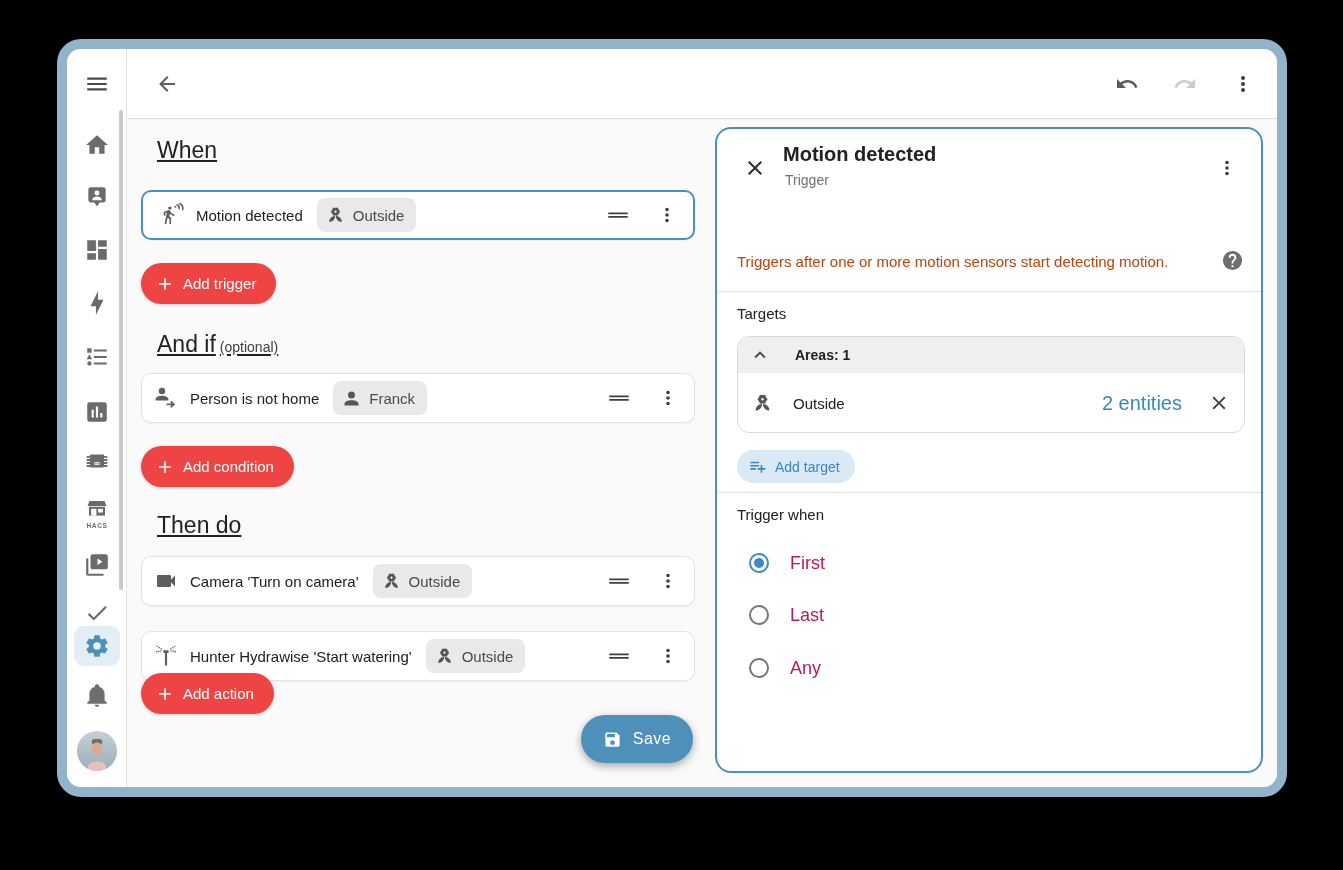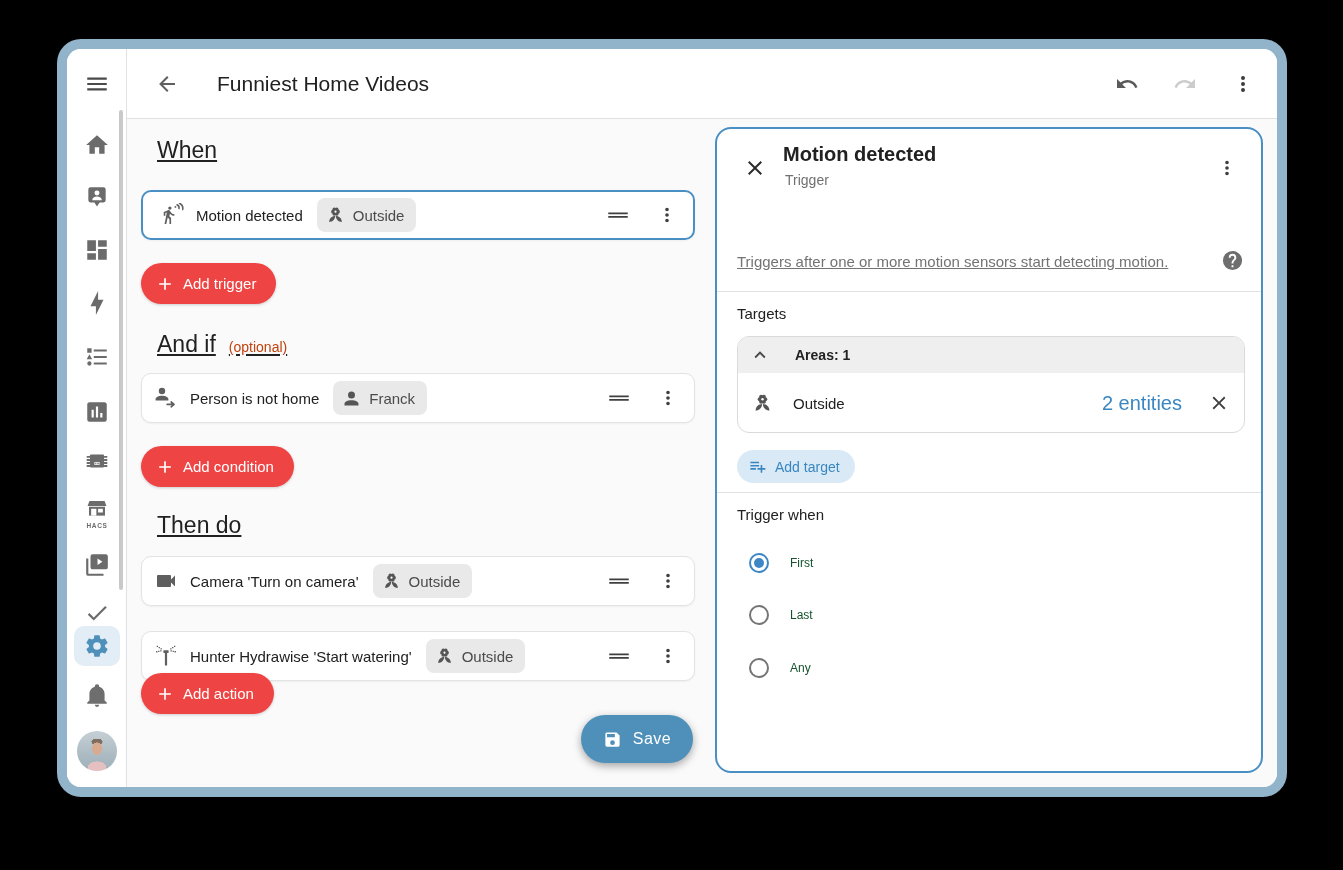--- a/index.html
+++ b/index.html
@@ -42,21 +42,21 @@
   .icon-btn svg { width:24px; height:24px; }
   .back { left:20px; color:#5f5f5f; }
   .page-title { position:absolute; left:90px; top:0; line-height:70px; font-size:21px; font-weight:500; color:#212121; white-space:nowrap; }
   .undo { right:130px; color:#5a5a5a; }
   .redo { right:72px; color:#cccccc; }
   .appbar-kebab { right:14px; color:#3c3c3c; }
 
   
   .content { position:relative; flex:1; background:#fafafa; }
   .section-h { position:absolute; left:30px; font-size:23px; font-weight:400; color:#212121; line-height:30px; white-space:nowrap;text-decoration:underline; }
-  .opt { font-size:14px; color:#c2410c; font-weight:400; margin-left:13px; }
+  .opt { font-size:14px; color:#404040; font-weight:400; margin-left:4px; }
 
   .rowcard { position:absolute; left:14px; width:554px; height:50px; background:#fff; border:1px solid #e3e3e3;
              border-radius:10px; box-shadow:0 1px 2px rgba(0,0,0,.05); display:flex; align-items:center;
              padding-left:12px; cursor:pointer; }
   .rowcard.selected { border:2px solid #4a8fc4; padding-left:17px; }
   .row-icon { width:24px; height:24px; color:#5f5f5f; flex:0 0 24px; }
   .row-icon svg { width:24px; height:24px; display:block; }
   .row-label { margin-left:12px; font-size:15px; color:#212121; white-space:nowrap; }
   .chip { margin-left:14px; height:34px; background:#e9e9e9; border-radius:8px; display:flex; align-items:center;
           padding:0 12px 0 8px; gap:7px; cursor:pointer; }
@@ -84,21 +84,21 @@
   .panel { position:absolute; left:588px; top:8px; width:548px; height:646px; background:#fff;
            border:2px solid #4a8fc4; border-radius:16px; }
   .panel-close { position:absolute; left:22px; top:24px; width:32px; height:32px; color:#2c2c2c;
                  background:none; border:none; cursor:pointer; }
   .panel-close svg { width:24px; height:24px; }
   .panel-title { position:absolute; left:66px; top:14px; font-size:20px; font-weight:bold; color:#212121; }
   .panel-subtitle { position:absolute; left:68px; top:43px; font-size:14px; color:#707070; }
   .panel-kebab { position:absolute; right:14px; top:19px; width:40px; height:40px; color:#3e3e3e;
                  background:none; border:none; cursor:pointer; display:flex; align-items:center; justify-content:center; }
   .panel-kebab svg { width:22px; height:22px; }
-  .panel-desc { position:absolute; left:20px; top:122px; width:468px; font-size:15px; color:#737373; line-height:21px;text-decoration:underline; }
+  .panel-desc { position:absolute; left:20px; top:122px; width:468px; font-size:15px; color:#c2410c; line-height:21px; }
   .help-btn { position:absolute; right:17px; top:120px; width:24px; height:24px; color:#6e6e6e;
               background:none; border:none; cursor:pointer; }
   .help-btn svg { width:23px; height:23px; }
   .panel-divider { position:absolute; left:0; width:100%; height:1px; background:#e2e2e2; }
   .label-sm { position:absolute; left:20px; font-size:15px; color:#212121; }
 
   .areas-card { position:absolute; left:20px; top:207px; width:508px; height:97px; border:1px solid #dadada;
                 border-radius:12px; overflow:hidden; background:#fff; }
   .areas-head { height:36px; background:#efefef; display:flex; align-items:center; cursor:pointer; }
   .areas-head svg { width:22px; height:22px; color:#4a4a4a; margin-left:11px; }
@@ -113,21 +113,21 @@
 
   .add-target { position:absolute; left:20px; top:321px; height:33px; border:none; border-radius:17px;
                 background:#d9eaf6; color:#3a86c0; display:flex; align-items:center; gap:8px; padding:0 15px 0 11px;
                 font-size:14px; font-weight:500; font-family:"Liberation Sans", sans-serif; cursor:pointer; }
   .add-target svg { width:19px; height:19px; }
 
   .radio-row { position:absolute; left:32px; height:28px; display:flex; align-items:center; cursor:pointer; }
   .radio { width:20px; height:20px; border-radius:50%; border:2px solid #757575; position:relative; flex:0 0 20px; }
   .radio.on { border-color:#3d87c6; }
   .radio.on::after { content:""; position:absolute; left:3px; top:3px; width:10px; height:10px; border-radius:50%; background:#3d87c6; }
-  .radio-label { margin-left:21px; font-size:12px; color:#14532d; }
+  .radio-label { margin-left:21px; font-size:18px; color:#be185d; }
 </style>
 </head>
 <body>
 
 <svg width="0" height="0" style="position:absolute">
   <defs>
     <symbol id="i-menu" viewBox="0 0 24 24">
         <path fill="currentColor" d="M3,6H21V8H3V6M3,11H21V13H3V11M3,16H21V18H3V16Z"></path>
       </symbol>
     <symbol id="i-arrow-left" viewBox="0 0 24 24">
@@ -323,21 +323,20 @@
         <div class="avatar"></div>
       </aside>
 
       <div class="rightside">
         <header class="appbar">
           <button class="icon-btn back">
               <svg>
                 <use href="#i-arrow-left"></use>
               </svg>
             </button>
-          <div class="page-title">Funniest Home Videos</div>
           <button class="icon-btn undo">
               <svg>
                 <use href="#i-undo"></use>
               </svg>
             </button>
           <button class="icon-btn redo">
               <svg>
                 <use href="#i-redo"></use>
               </svg>
             </button>

